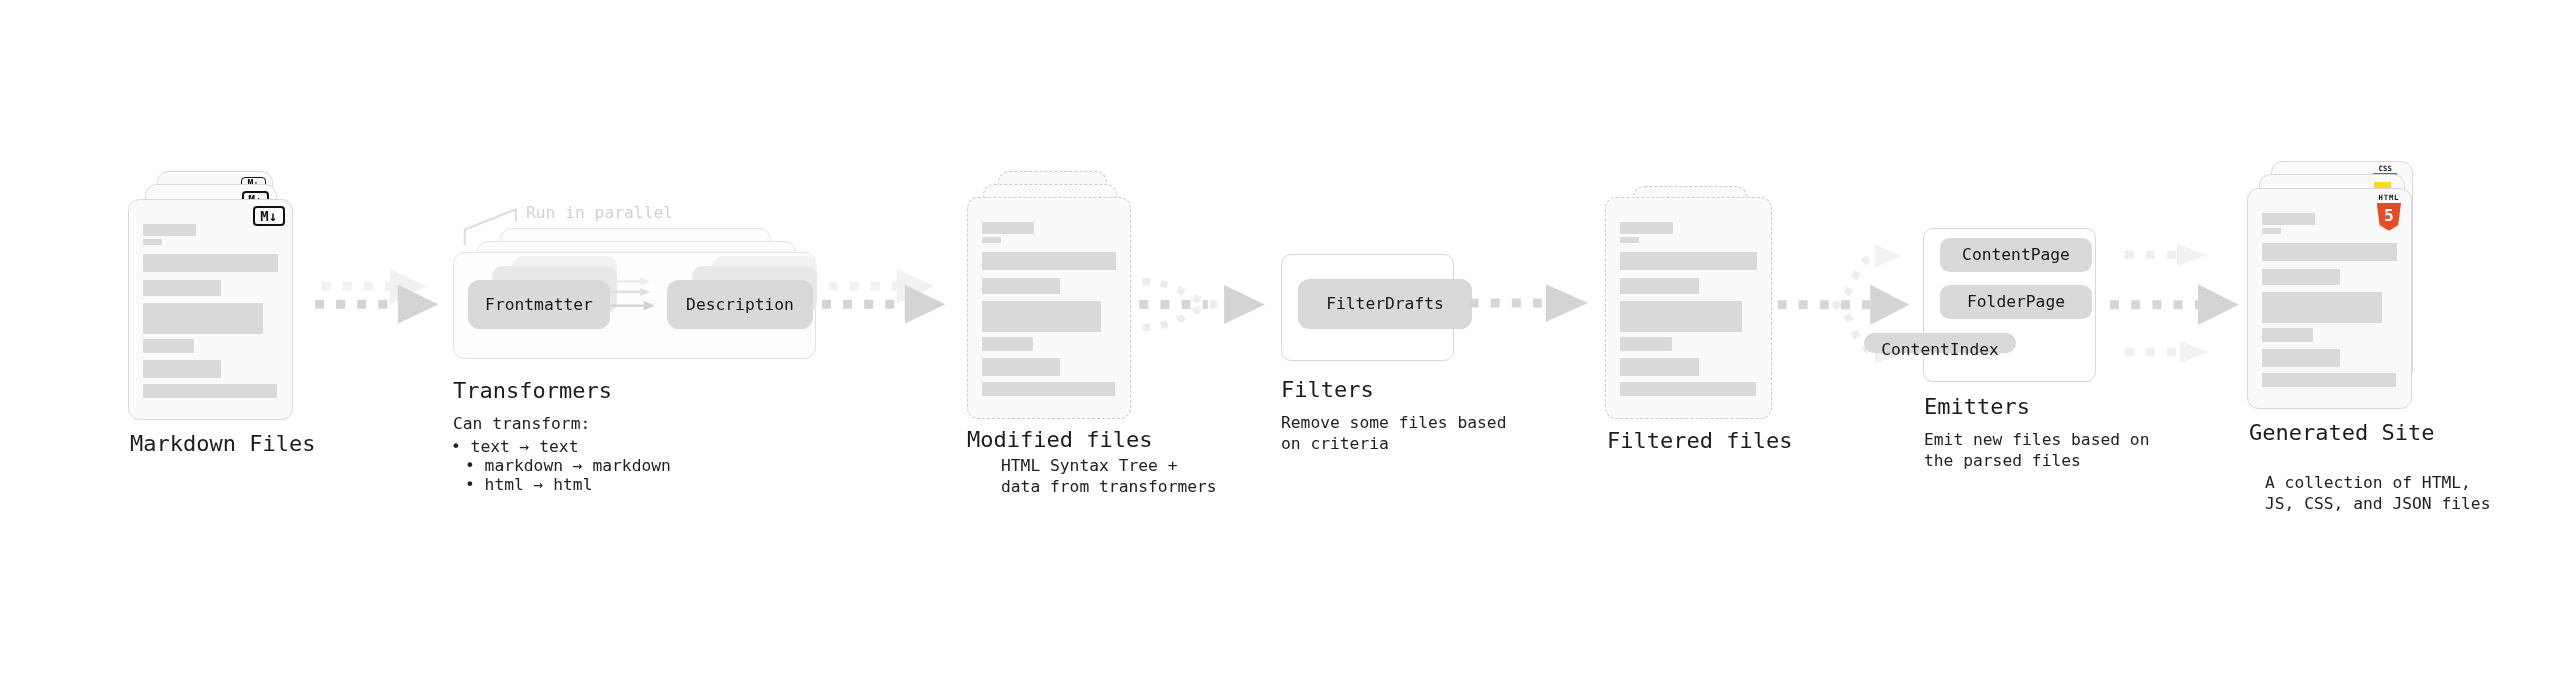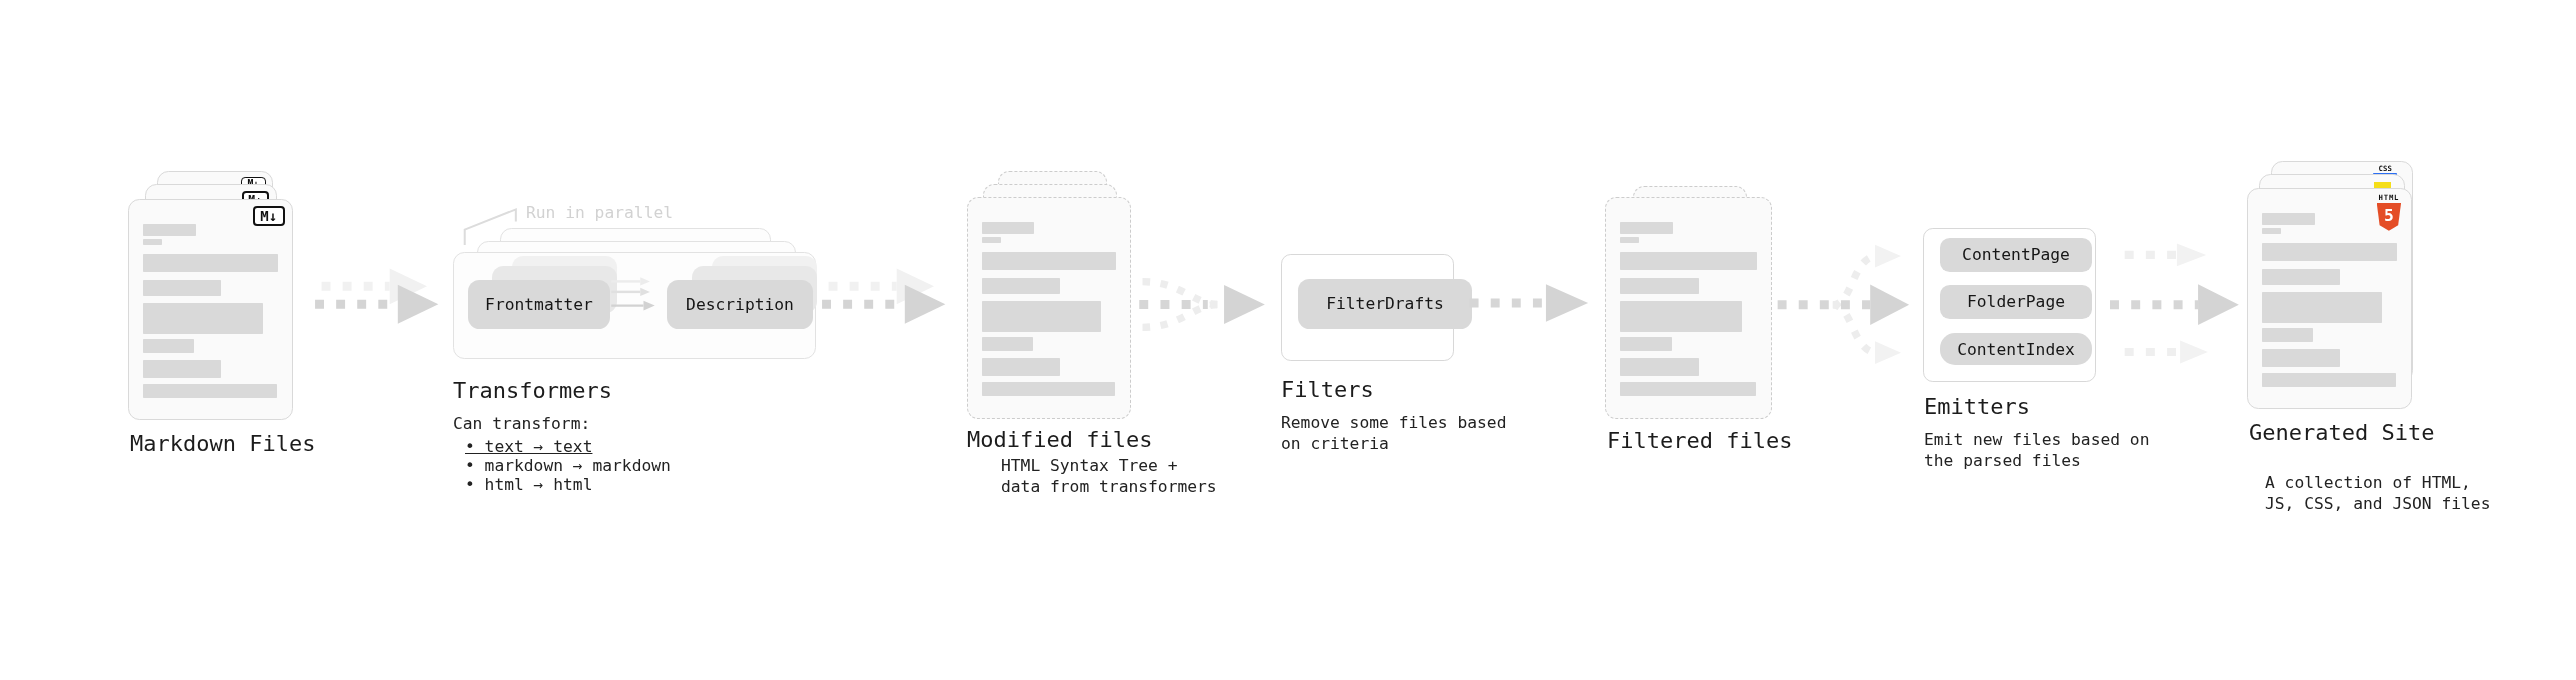--- a/index.html
+++ b/index.html
@@ -109,21 +109,21 @@
     <line x1="4" y1="10" x2="40" y2="10" stroke="#ececec" stroke-width="3"></line>
       <polygon points="40,5 52,10 40,15" fill="#ececec"></polygon>
     <line x1="4" y1="23" x2="40" y2="23" stroke="#e0e0e0" stroke-width="3"></line>
       <polygon points="40,18 52,23 40,28" fill="#e0e0e0"></polygon>
     <line x1="4" y1="40" x2="44" y2="40" stroke="#d2d2d2" stroke-width="3"></line>
       <polygon points="44,34 58,40 44,46" fill="#d2d2d2"></polygon>
   </svg>
 
   <h2 class="stage-label" style="left:453px;top:378px;">Transformers</h2>
   <span class="note-line" style="left:453px;top:414px;">Can transform:</span>
-  <span class="note-line" style="left:465px;top:437px;text-decoration:underline;">• text → text</span>
+  <span class="note-line" style="left:451px;top:437px;">• text → text</span>
   <span class="note-line" style="left:465px;top:456px;">• markdown → markdown</span>
   <span class="note-line" style="left:465px;top:475px;">• html → html</span>
 
   <svg class="abs" style="left:822px;top:262px;" width="138" height="73" viewBox="0 0 170 90">
     <line class="dash-light" x1="8" y1="30" x2="92" y2="30"></line>
     <polygon class="head-light" points="92,8 138,30 92,52"></polygon>
     <line class="dash-dark" x1="0" y1="52" x2="102" y2="52"></line>
     <polygon class="head-dark" points="102,28 152,52 102,76"></polygon>
   </svg>
 
@@ -183,21 +183,21 @@
     <polygon class="head-faint" points="122,13 154,27 122,41"></polygon>
     <path class="dash-faint" d="M70,87 C94,87 94,142 122,146"></path>
     <polygon class="head-faint" points="122,132 154,146 122,160"></polygon>
     <line class="dash-mid" x1="2" y1="87" x2="116" y2="87"></line>
     <polygon class="head-dark" points="116,62 164,87 116,112"></polygon>
   </svg>
 
   <div class="round-box strong" style="left:1923px;top:228px;width:173px;height:154px;border-radius:9.8px;"></div>
   <div class="pill" style="left:1934px;top:238px;width:152px;height:34px;line-height:34px;border-radius:9.8px;">ContentPage</div>
   <div class="pill" style="left:1934px;top:285px;width:152px;height:34px;line-height:34px;border-radius:9.8px;">FolderPage</div>
-  <div class="pill" style="left:1934px;top:333px;width:152px;height:32px;line-height:34px;border-radius:15px;">ContentIndex</div>
+  <div class="pill" style="left:1858px;top:333px;width:152px;height:20px;line-height:34px;border-radius:15px;">ContentIndex</div>
   <h2 class="stage-label" style="left:1924px;top:394px;">Emitters</h2>
   <div class="stage-desc" style="left:1924px;top:429px;">Emit new files based on
 the parsed files</div>
 
   <svg class="abs" style="left:2110px;top:237px;" width="137" height="137" viewBox="0 0 168 168">
     <line class="dash-light" x1="18" y1="22" x2="82" y2="22" style="stroke:#efefef;stroke-width:10;"></line>
     <polygon class="head-faint" points="82,8 118,22 82,36"></polygon>
     <line class="dash-mid" x1="0" y1="83" x2="108" y2="83"></line>
     <polygon class="head-dark" points="108,58 158,83 108,108"></polygon>
     <line class="dash-light" x1="18" y1="141" x2="86" y2="141" style="stroke:#efefef;stroke-width:10;"></line>

